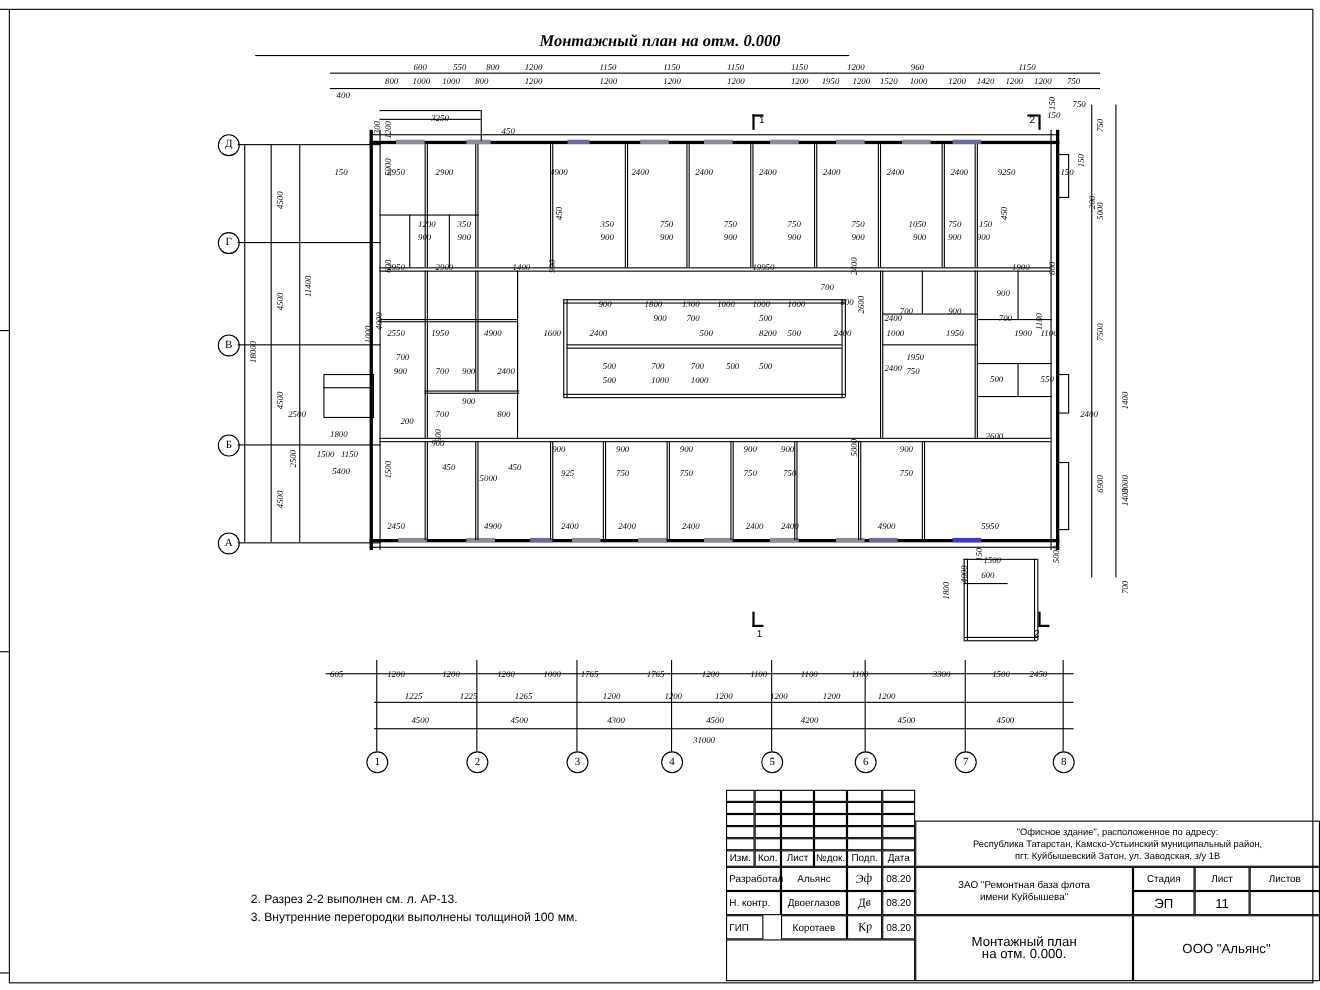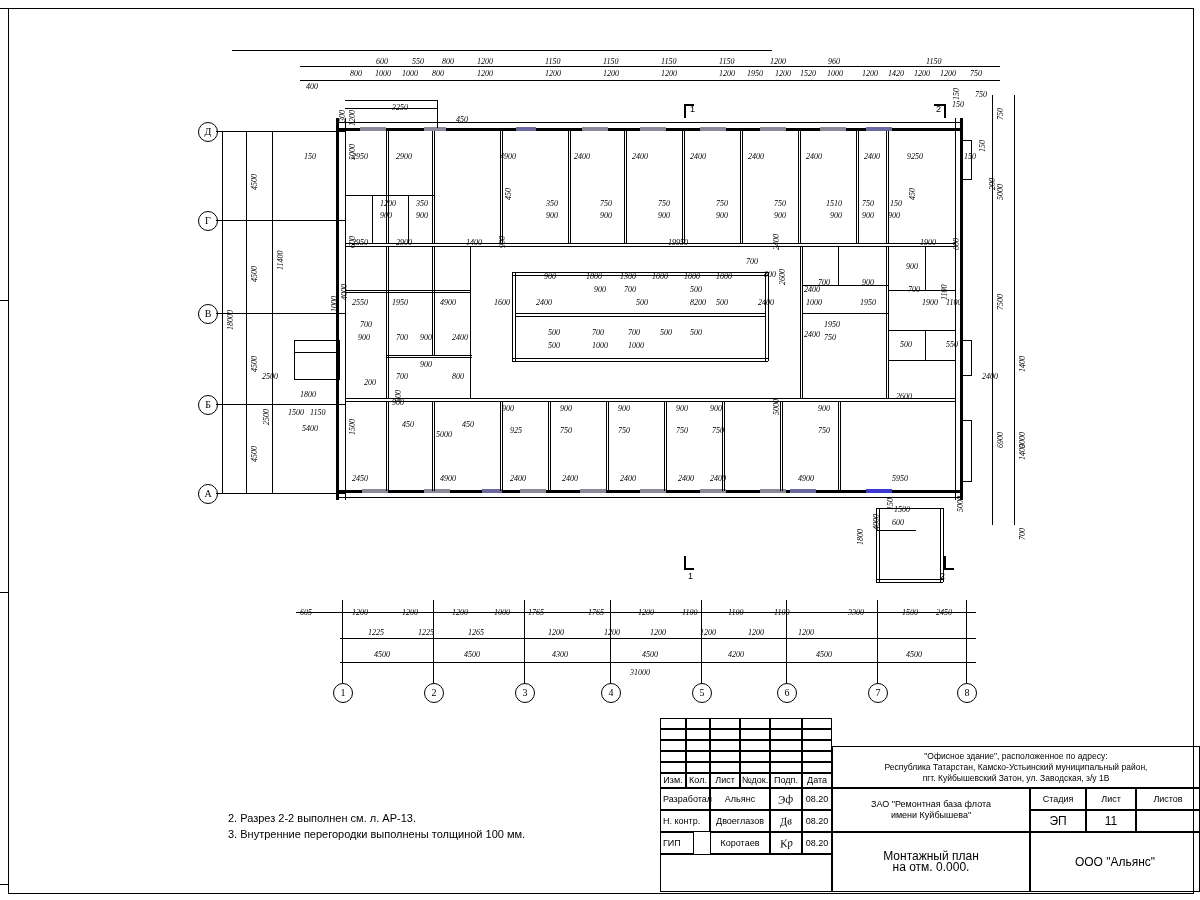--- a/index.html
+++ b/index.html
@@ -41,20 +41,21 @@
 <div class="sheet">
 
   <div class="frame"></div>
   <div class="leftmarks">
     <div class="lm" style="top:8px;"></div>
     <div class="lm" style="top:300px;"></div>
     <div class="lm" style="top:592px;"></div>
     <div class="lm" style="top:884px;"></div>
   </div>
 
+  <div class="title-main">Монтажный план на отм. 0.000</div>
   <div class="title-underline"></div>
 
   <div id="plan">
 
     <div class="ln v" style="left:336px;top:118px;height:382px;width:3px;"></div>
     <div class="ln v" style="left:345px;top:118px;height:382px;width:1px;"></div>
     <div class="ln v" style="left:960px;top:118px;height:382px;width:3px;"></div>
     <div class="ln v" style="left:955px;top:118px;height:382px;width:1px;"></div>
     <div class="ln h" style="left:336px;top:128px;width:627px;height:3px;"></div>
     <div class="ln h" style="left:336px;top:122px;width:627px;height:1px;"></div>
@@ -299,33 +300,33 @@
     <div class="dim" style="left:546px;top:199px;">350</div>
     <div class="dim" style="left:546px;top:211px;">900</div>
     <div class="dim" style="left:600px;top:199px;">750</div>
     <div class="dim" style="left:600px;top:211px;">900</div>
     <div class="dim" style="left:658px;top:199px;">750</div>
     <div class="dim" style="left:658px;top:211px;">900</div>
     <div class="dim" style="left:716px;top:199px;">750</div>
     <div class="dim" style="left:716px;top:211px;">900</div>
     <div class="dim" style="left:774px;top:199px;">750</div>
     <div class="dim" style="left:774px;top:211px;">900</div>
-    <div class="dim" style="left:826px;top:199px;">1510</div>
+    <div class="dim" style="left:826px;top:199px;">1050</div>
     <div class="dim" style="left:830px;top:211px;">900</div>
     <div class="dim" style="left:862px;top:199px;">750</div>
     <div class="dim" style="left:862px;top:211px;">900</div>
     <div class="dim" style="left:890px;top:199px;">150</div>
     <div class="dim" style="left:888px;top:211px;">900</div>
     <div class="dimv" style="left:504px;top:200px;">450</div>
     <div class="dimv" style="left:908px;top:200px;">450</div>
 
     <div class="dim" style="left:352px;top:238px;">2950</div>
     <div class="dim" style="left:396px;top:238px;">2900</div>
     <div class="dim" style="left:466px;top:238px;">1400</div>
-    <div class="dim" style="left:668px;top:238px;">19950</div>
+    <div class="dim" style="left:684px;top:238px;">19950</div>
     <div class="dim" style="left:746px;top:257px;">700</div>
     <div class="dim" style="left:764px;top:270px;">800</div>
     <div class="dimv" style="left:348px;top:248px;">600</div>
     <div class="dimv" style="left:772px;top:250px;">2400</div>
     <div class="dimv" style="left:498px;top:248px;">900</div>
     <div class="dim" style="left:920px;top:238px;">1900</div>
 
     <div class="dim" style="left:352px;top:298px;">2550</div>
     <div class="dim" style="left:392px;top:298px;">1950</div>
     <div class="dim" style="left:440px;top:298px;">4900</div>

